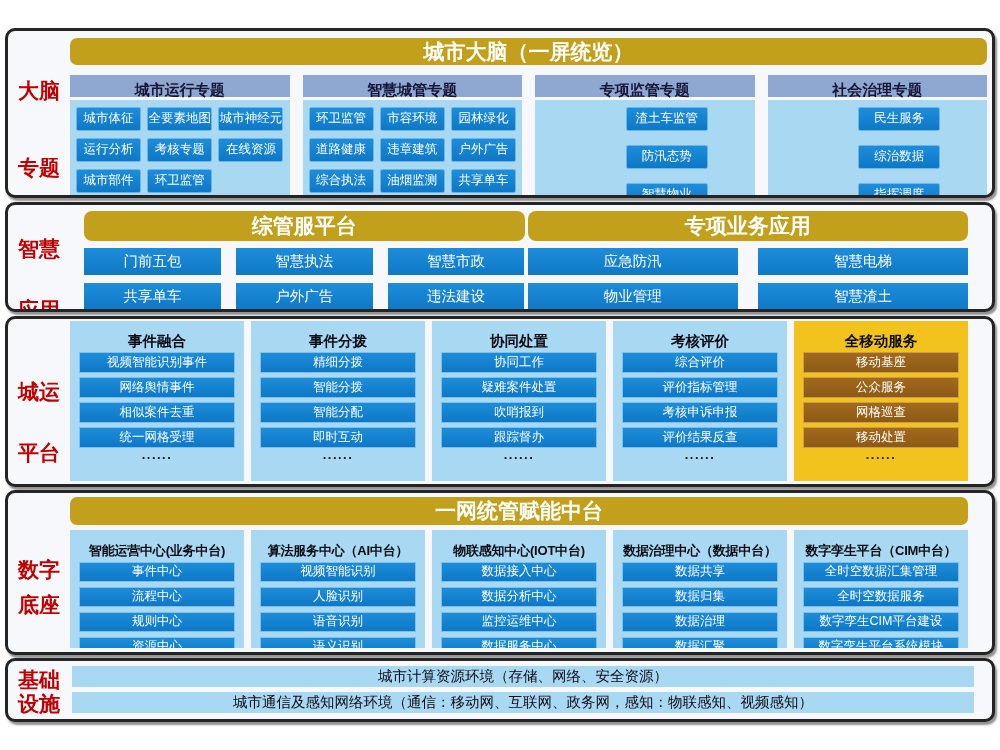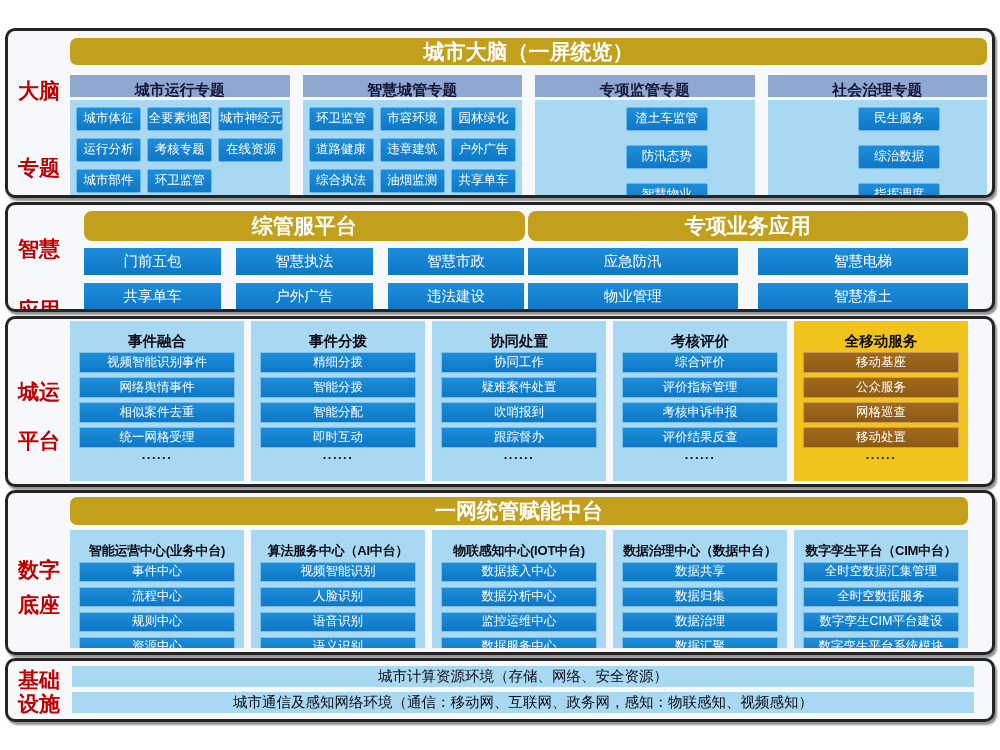--- a/index.html
+++ b/index.html
@@ -20,21 +20,21 @@
   .band-core   { height:171px; margin-bottom:3px; }
   .band-middle { height:165px; margin-bottom:3px; }
   .band-infra  { height:64px;  margin-bottom:0; }
 
   .side {
     flex:0 0 62px; display:flex; flex-direction:column; align-items:center;
     color:#c00000; font-weight:bold; font-size:21px; line-height:1;font-family:Liberation Serif, serif;
   }
   .side-brain  { padding-top:50px; gap:56px; }
   .side-apps   { padding-top:34px; gap:40px; }
-  .side-core   { padding-top:63px; gap:28px; }
+  .side-core   { padding-top:63px; gap:40px; }
   .side-middle { padding-top:67px; gap:14px; }
   .side-infra  { padding-top:9px;  gap:3px;  }
 
   .content { flex:1; min-width:0; display:flex; flex-direction:column; }
 
   .gold-bar {
     background:#c2a01b; color:#ffffff; font-weight:bold; text-align:center;
     border-radius:7px; flex:0 0 auto;
   }
 

